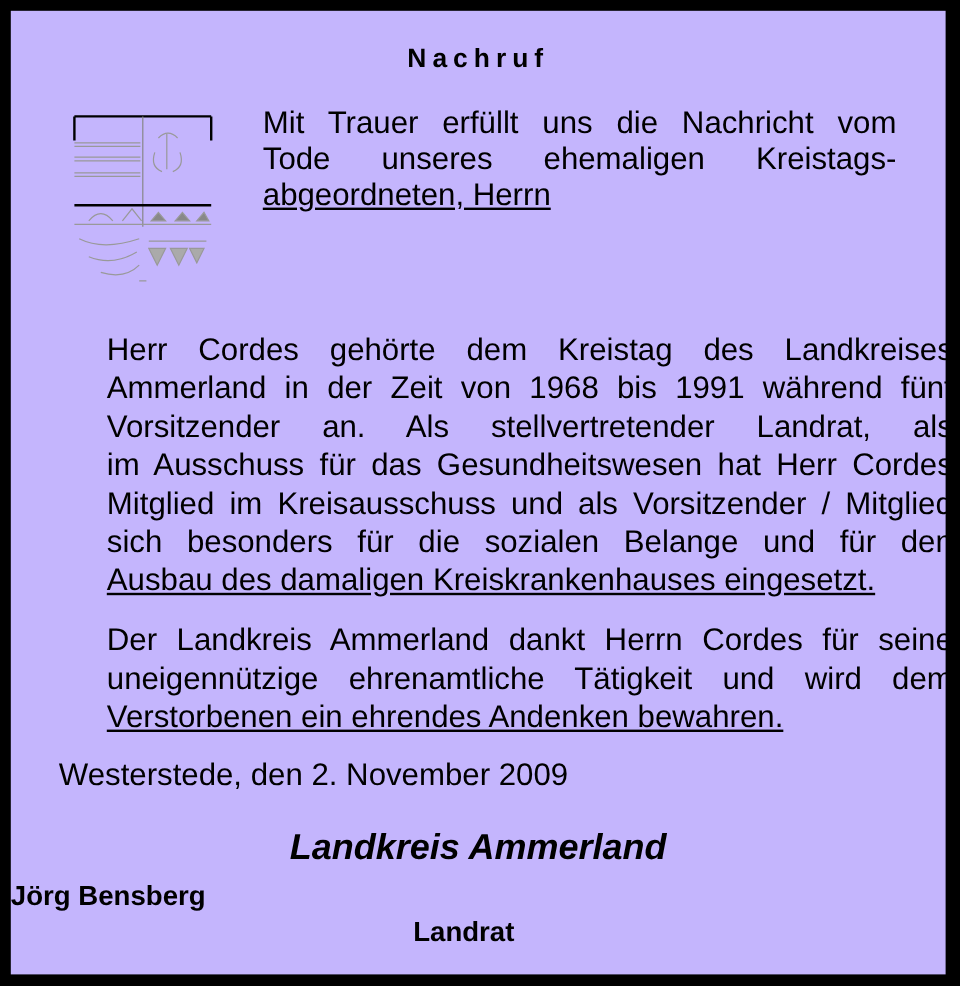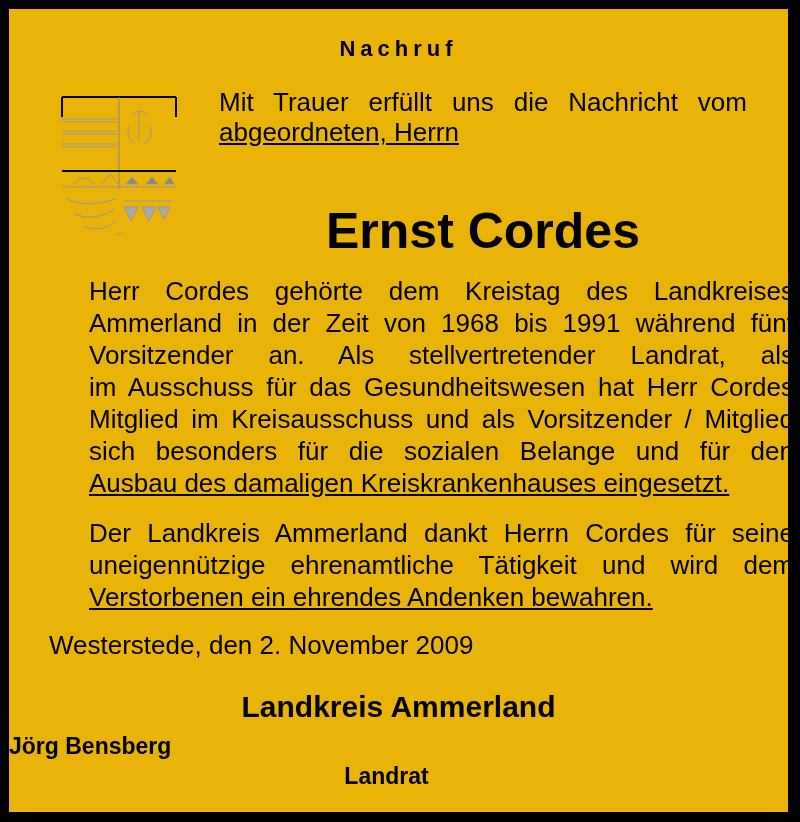--- a/index.html
+++ b/index.html
@@ -1,29 +1,29 @@
 <!DOCTYPE html>
 <html><head>
 <meta charset="utf-8">
 <style>
   html,body{margin:0;padding:0;}
   body{width:800px;height:822px;background:#000;position:relative;overflow:hidden;font-family:"Liberation Sans",sans-serif;color:#000;}
-  .card{position:absolute;left:9px;top:9px;width:779px;height:803px;background:#eab308;}
+  .card{position:absolute;left:9px;top:9px;width:779px;height:803px;background:#c4b5fd;}
   .title{position:absolute;left:0;width:779px;top:27px;text-align:center;font-weight:bold;font-size:22px;letter-spacing:5px;}
   .crest{position:absolute;left:45px;top:80px;width:130px;height:160px;}
   .intro{position:absolute;left:210px;top:78px;width:528px;font-size:26px;line-height:30px;}
   .ln{display:block;text-align:justify;text-align-last:justify;white-space:nowrap;height:30px;}
   .ln.last{text-align-last:left;text-decoration:underline;}
   .name{position:absolute;left:210px;width:528px;top:192px;text-align:center;font-weight:bold;font-size:50px;line-height:60px;}
   .para{position:absolute;left:40px;width:705px;font-size:26px;line-height:32px;margin-left:40px;}
   .para .ln{height:32px;}
   .p1{top:266px;}
   .p2{top:508px;}
   .place{position:absolute;left:40px;top:620px;font-size:26px;line-height:32px;}
-  .org{position:absolute;left:0;width:779px;top:680px;text-align:center;font-weight:bold;font-size:30px;line-height:36px;}
+  .org{position:absolute;left:0;width:779px;top:680px;text-align:center;font-weight:bold;font-size:30px;line-height:36px;font-style:italic;}
   .signer{position:absolute;left:0;width:779px;top:722px;font-weight:bold;font-size:23px;line-height:30px;}
   .role{position:absolute;left:0;width:755px;top:752px;text-align:center;font-weight:bold;font-size:23px;line-height:30px;}
 </style>
 </head>
 <body>
 
 <div class="card">
   <div class="title">Nachruf</div>
 
   <div class="crest">
@@ -51,24 +51,24 @@
         <polygon points="70,118 84,118 77,132" fill="#aaa"></polygon>
         <polygon points="88,118 102,118 95,132" fill="#aaa"></polygon>
         <polygon points="104,118 116,118 110,130" fill="#aaa"></polygon>
         <line x1="62" y1="145" x2="68" y2="145"></line>
       </g>
     </svg>
   </div>
 
   <div class="intro">
     <span class="ln">Mit Trauer erfüllt uns die Nachricht vom</span>
+    <span class="ln">Tode unseres ehemaligen Kreistags-</span>
     <span class="ln last">abgeordneten, Herrn</span>
   </div>
 
-  <div class="name">Ernst Cordes</div>
 
   <div class="para p1">
     <span class="ln">Herr Cordes gehörte dem Kreistag des Landkreises</span>
     <span class="ln">Ammerland in der Zeit von 1968 bis 1991 während fünf</span>
     <span class="ln">Vorsitzender an. Als stellvertretender Landrat, als</span>
     <span class="ln">im Ausschuss für das Gesundheitswesen hat Herr Cordes</span>
     <span class="ln">Mitglied im Kreisausschuss und als Vorsitzender / Mitglied</span>
     <span class="ln">sich besonders für die sozialen Belange und für den</span>
     <span class="ln last">Ausbau des damaligen Kreiskrankenhauses eingesetzt.</span>
   </div>

